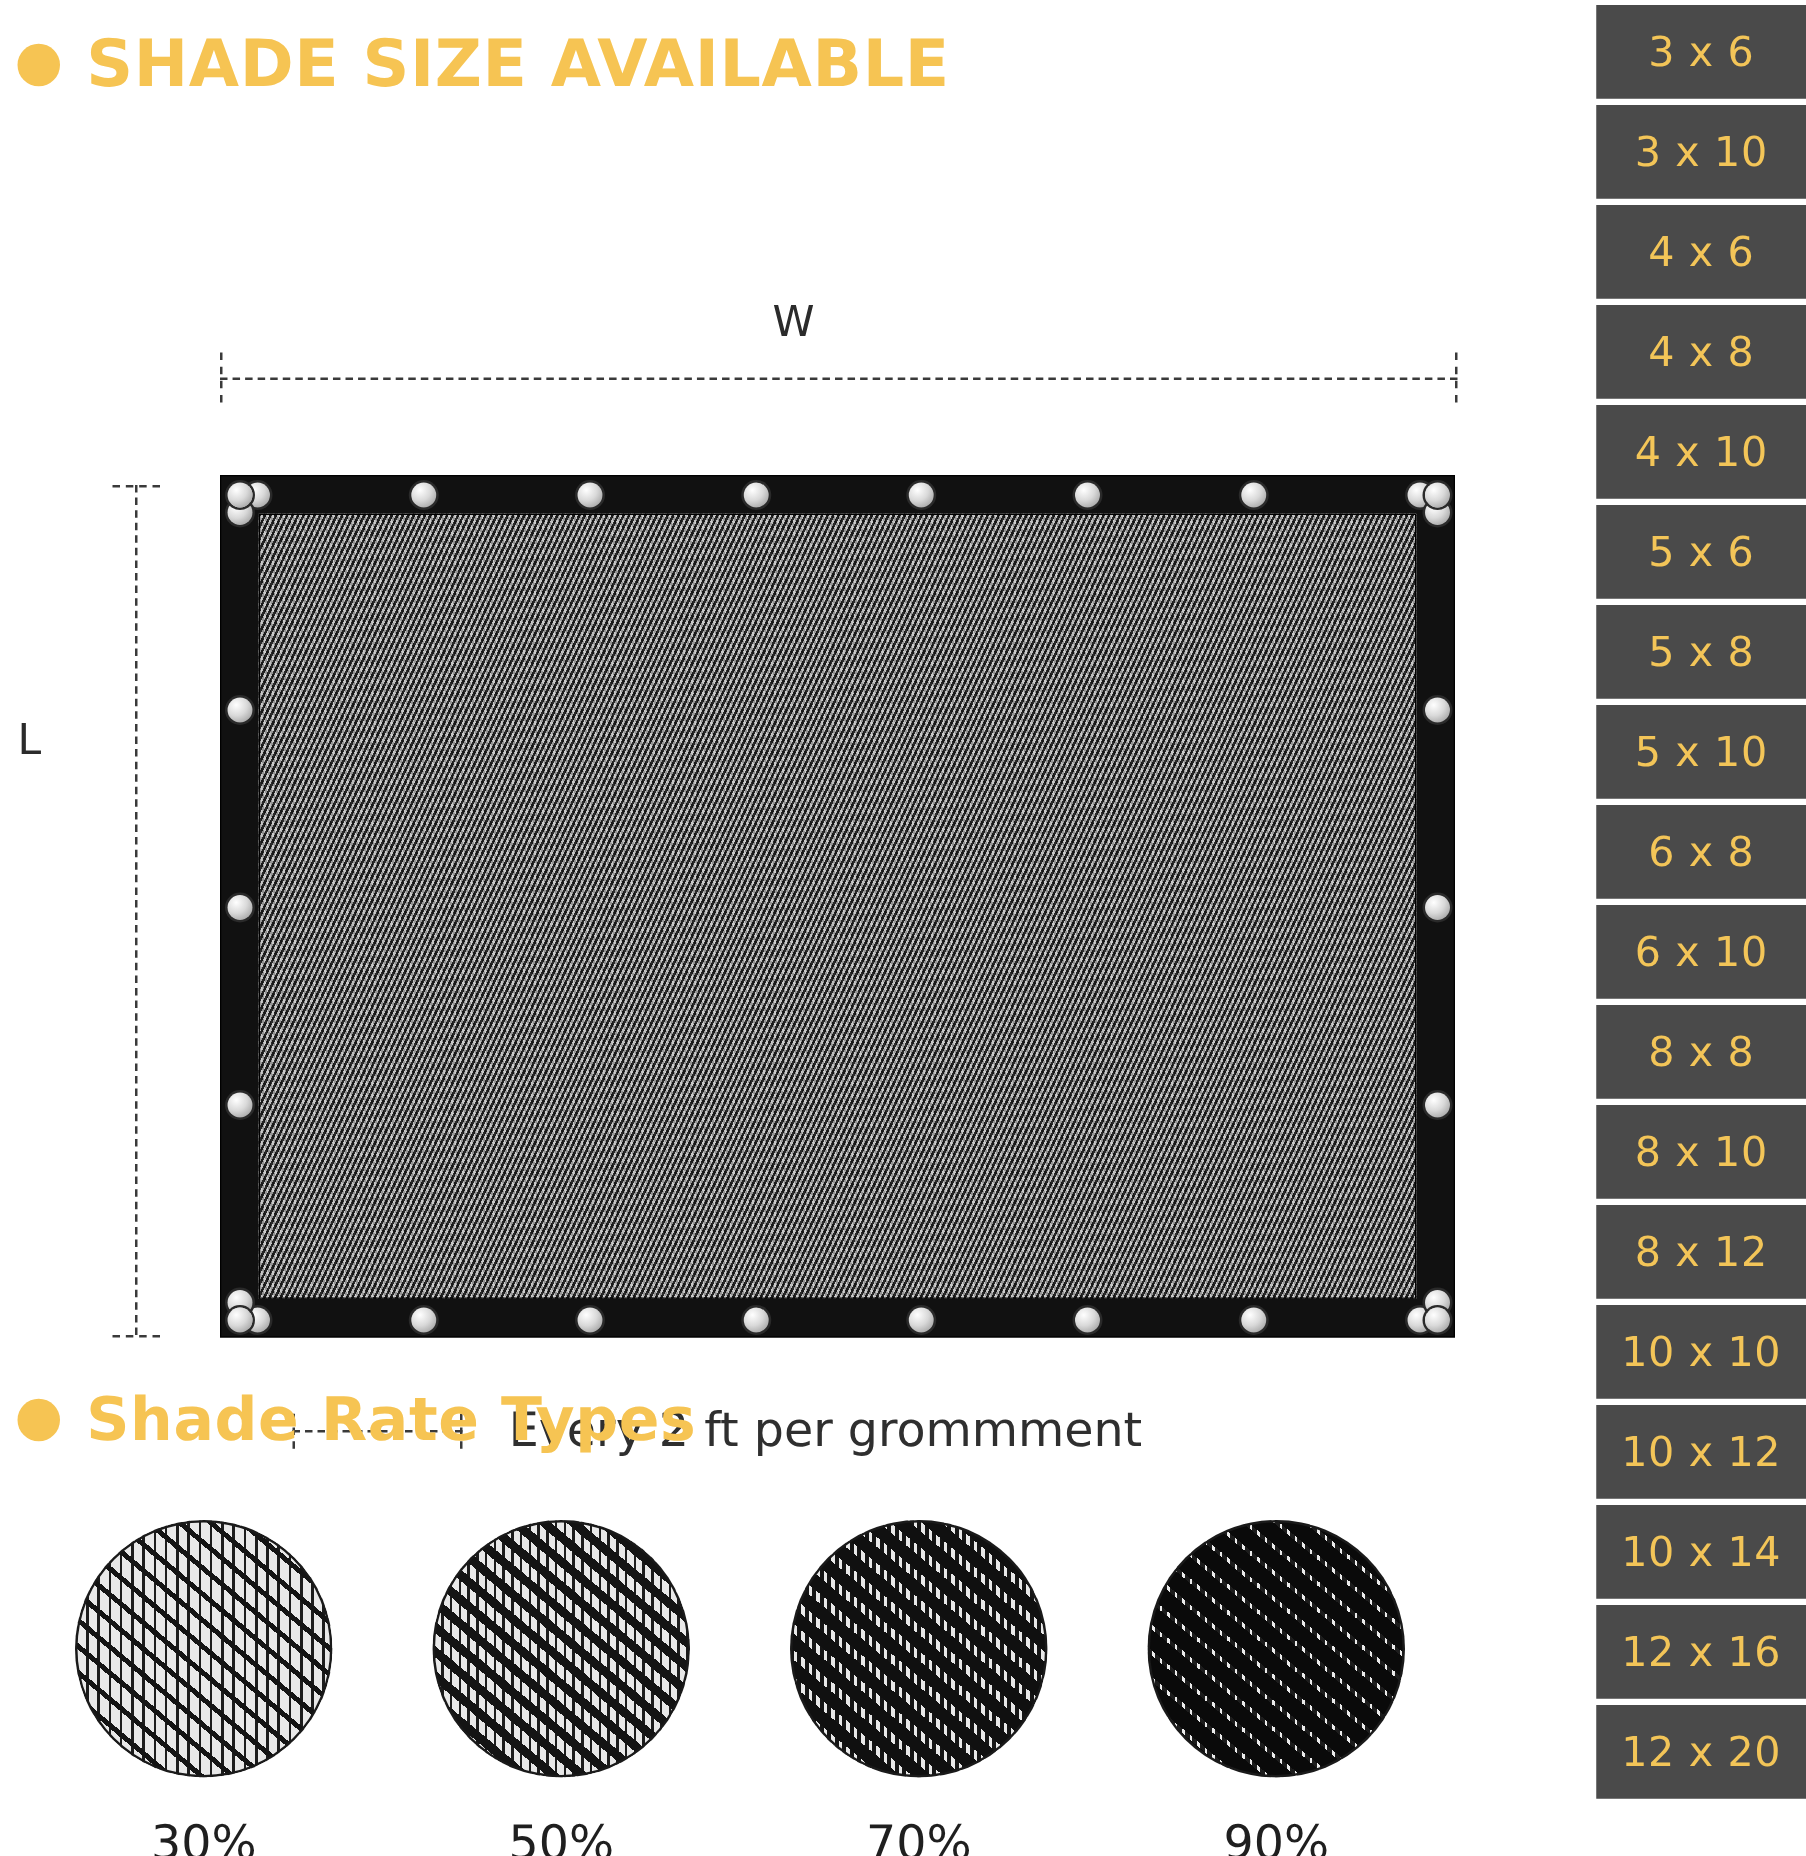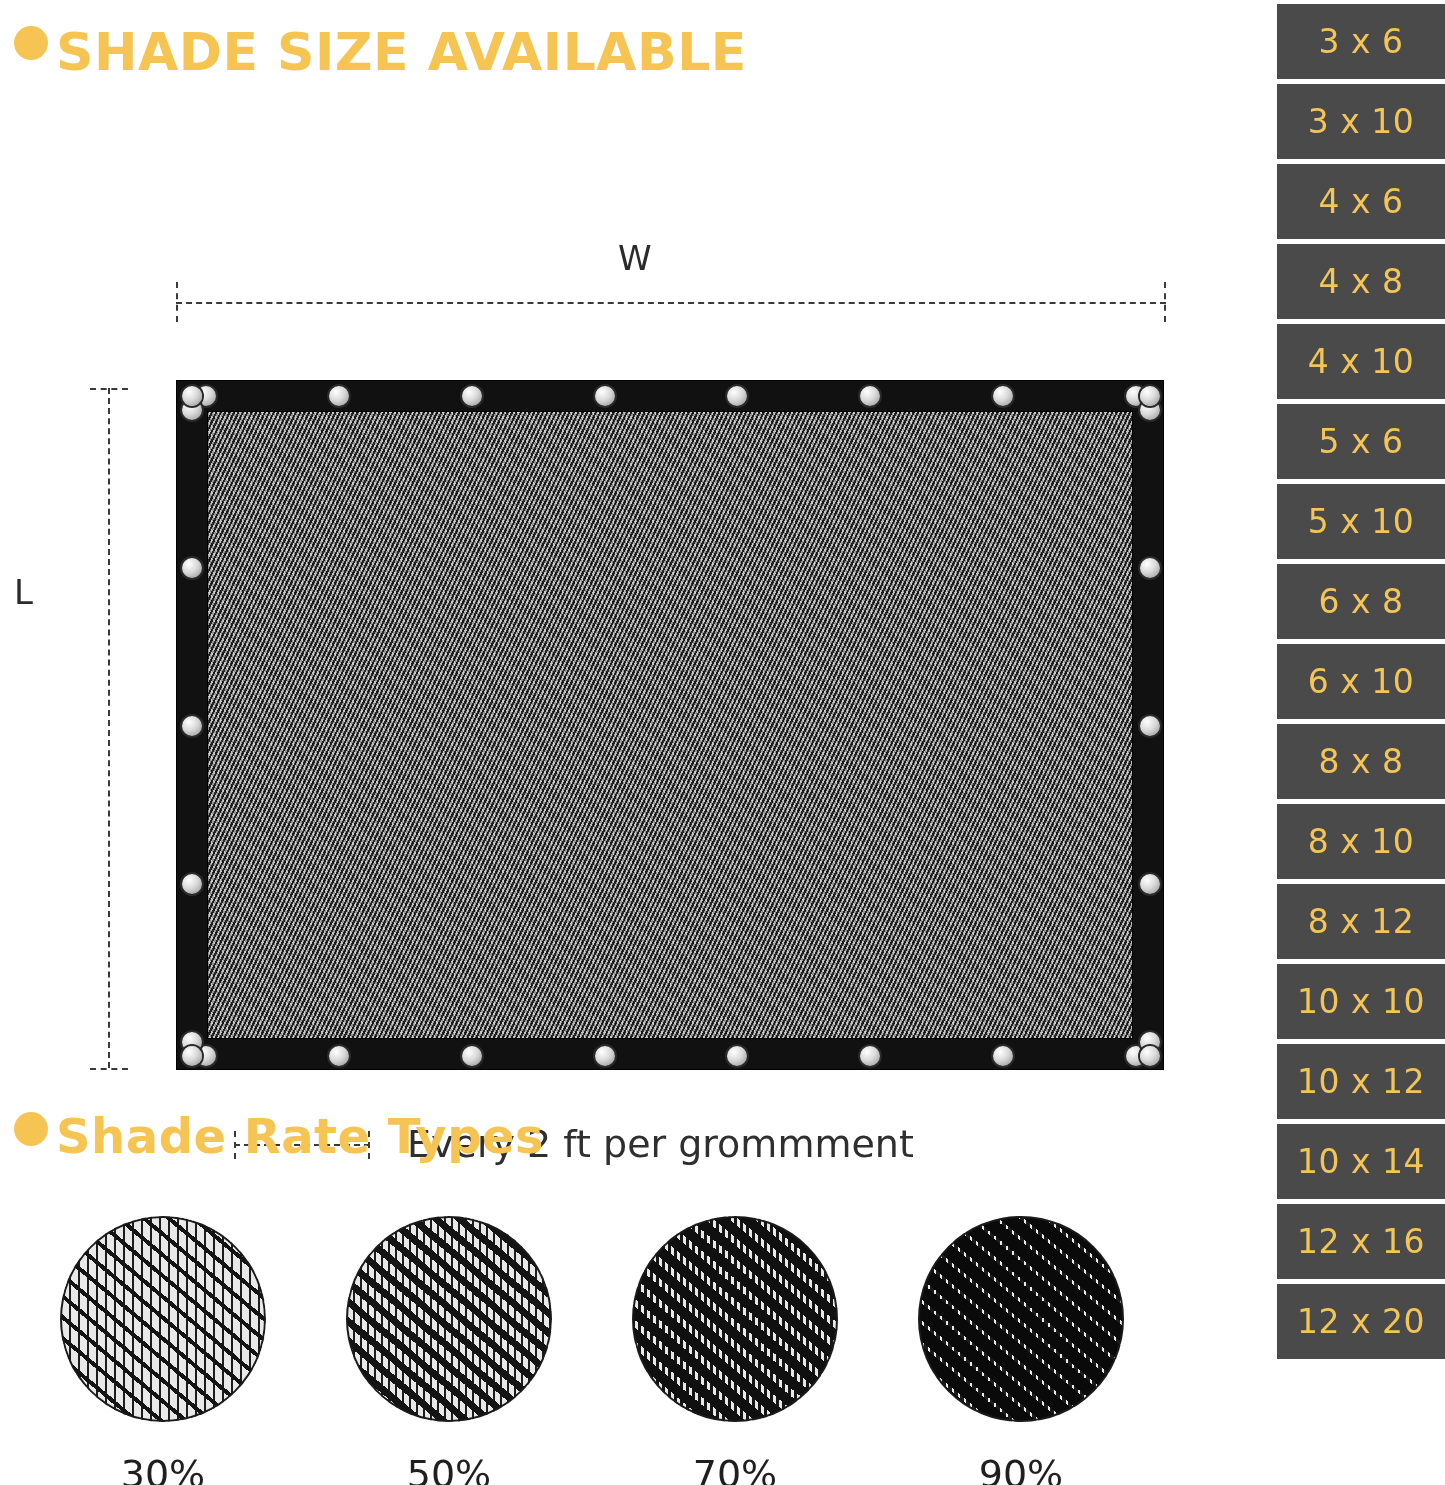--- a/index.html
+++ b/index.html
@@ -12,21 +12,22 @@
     height: 1485px;
     position: relative;
     font-family: "DejaVu Sans", sans-serif;
     overflow: hidden;
   }
 
   
   .heading {
     position: absolute;
     display: flex;
-    gap: 8px;
+    align-items: center;
+    gap: 21px;
   }
   .bullet {
     width: 34px;
     height: 34px;
     border-radius: 50%;
     background: #f6c453;
     flex: 0 0 auto;
   }
   .heading-text {
     color: #f6c453;
@@ -337,20 +338,21 @@
     </div>
   </div>
 
 <div id="size-list">
     <div class="size-chip">3 x 6</div>
     <div class="size-chip">3 x 10</div>
     <div class="size-chip">4 x 6</div>
     <div class="size-chip">4 x 8</div>
     <div class="size-chip">4 x 10</div>
     <div class="size-chip">5 x 6</div>
+    <div class="size-chip">5 x 8</div>
     <div class="size-chip">5 x 10</div>
     <div class="size-chip">6 x 8</div>
     <div class="size-chip">6 x 10</div>
     <div class="size-chip">8 x 8</div>
     <div class="size-chip">8 x 10</div>
     <div class="size-chip">8 x 12</div>
     <div class="size-chip">10 x 10</div>
     <div class="size-chip">10 x 12</div>
     <div class="size-chip">10 x 14</div>
     <div class="size-chip">12 x 16</div>

